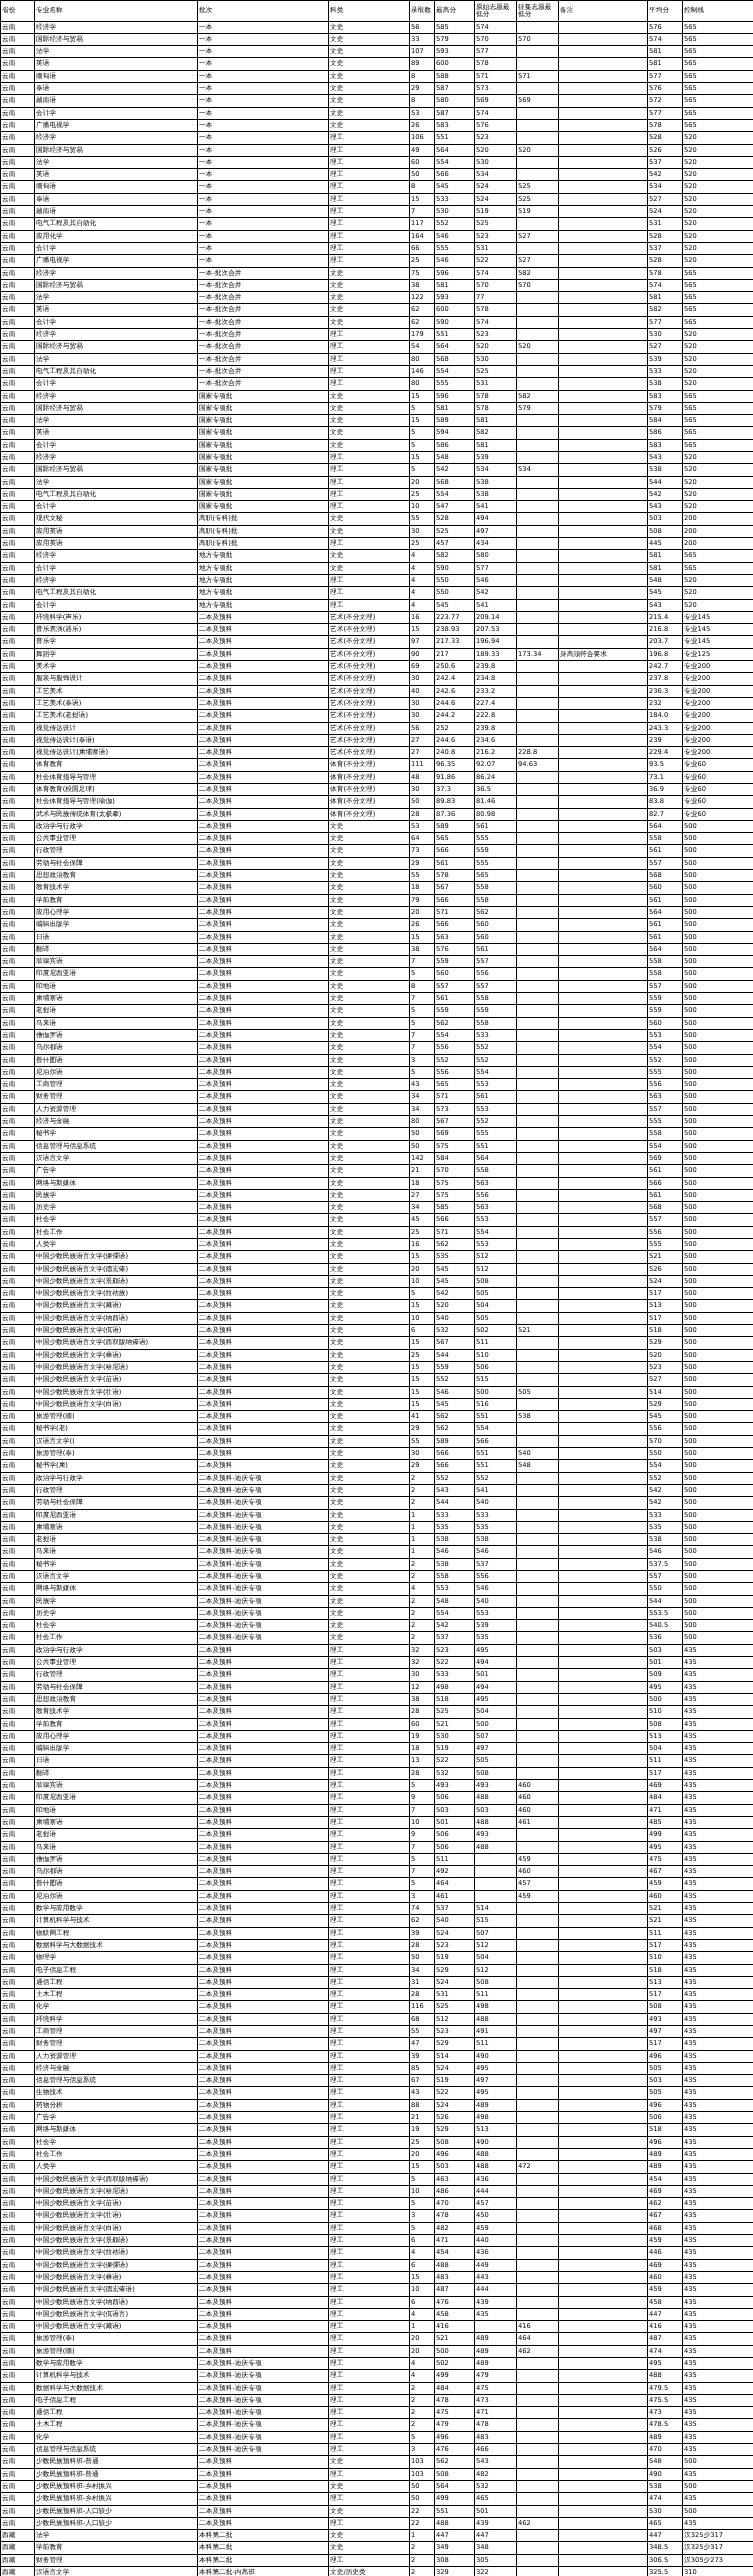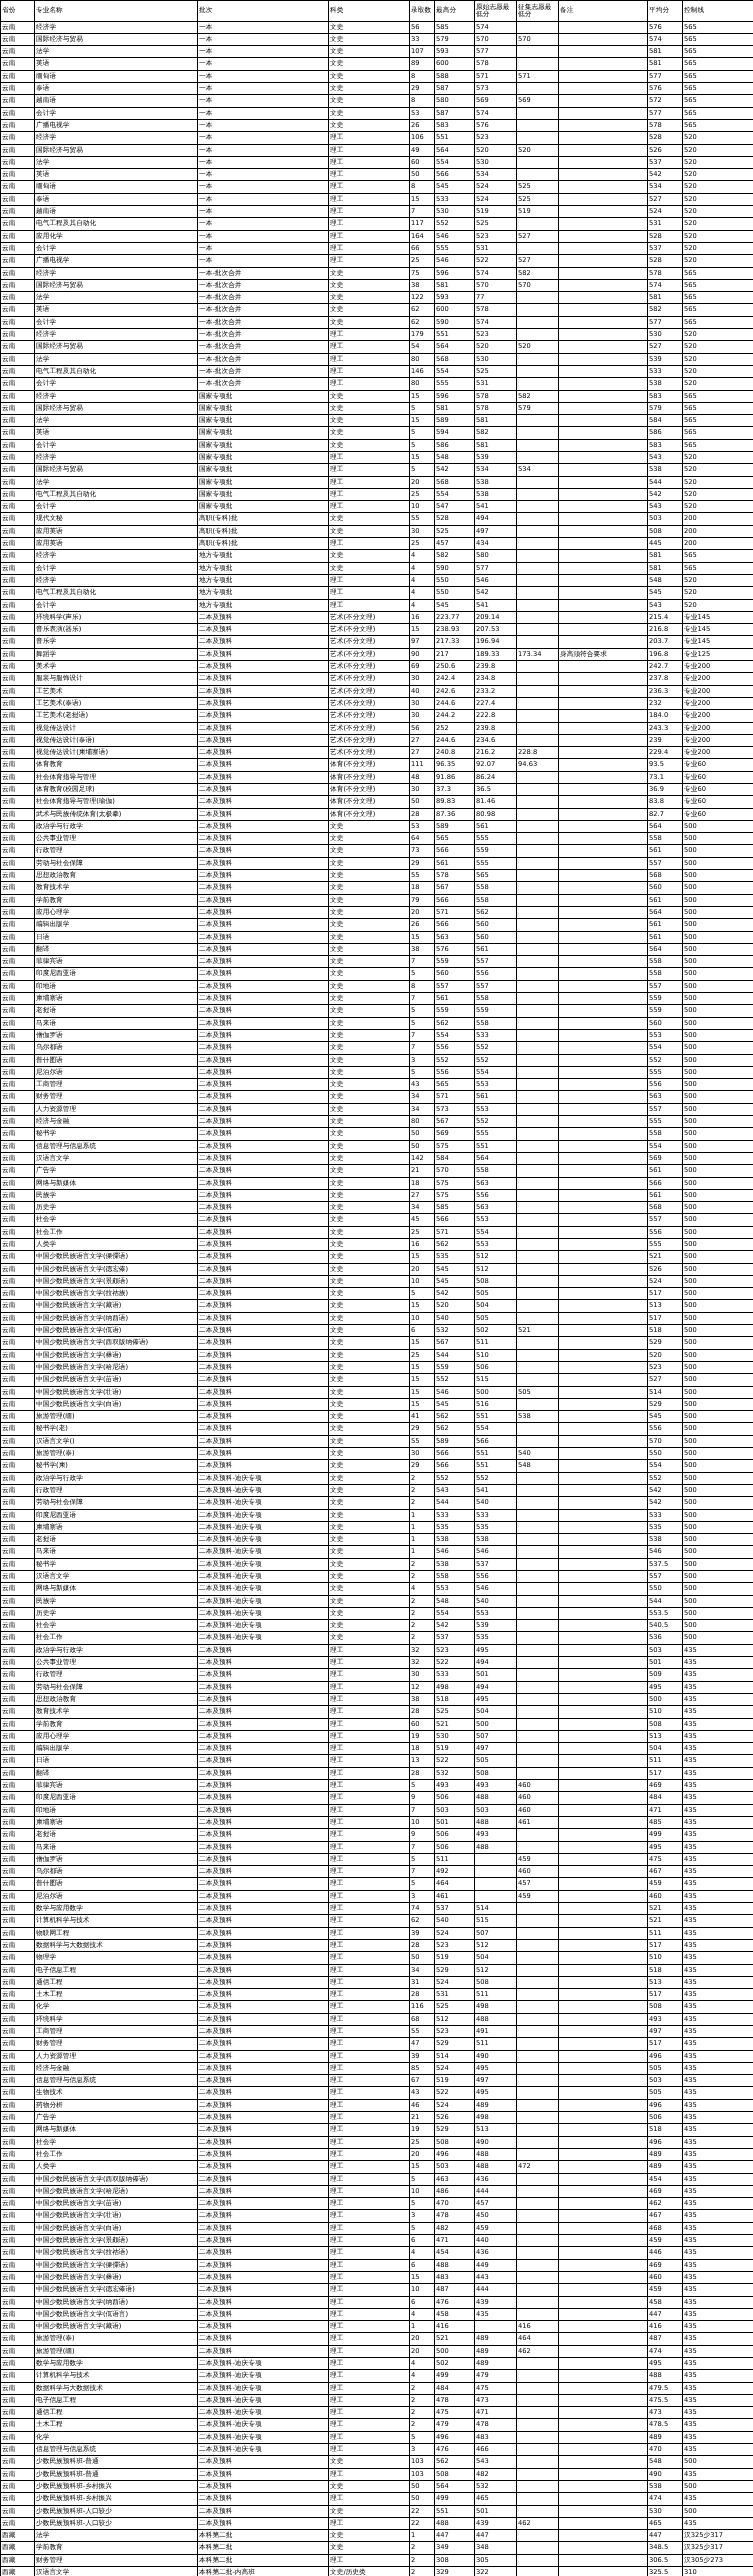--- a/index.html
+++ b/index.html
@@ -2239,21 +2239,21 @@
         <td></td>
         <td></td>
         <td>505</td>
         <td>435</td>
       </tr>
       <tr>
         <td>云南</td>
         <td>药物分析</td>
         <td>二本及预科</td>
         <td>理工</td>
-        <td>46</td>
+        <td>88</td>
         <td>524</td>
         <td>489</td>
         <td></td>
         <td></td>
         <td>496</td>
         <td>435</td>
       </tr>
       <tr>
         <td>云南</td>
         <td>广告学</td>

